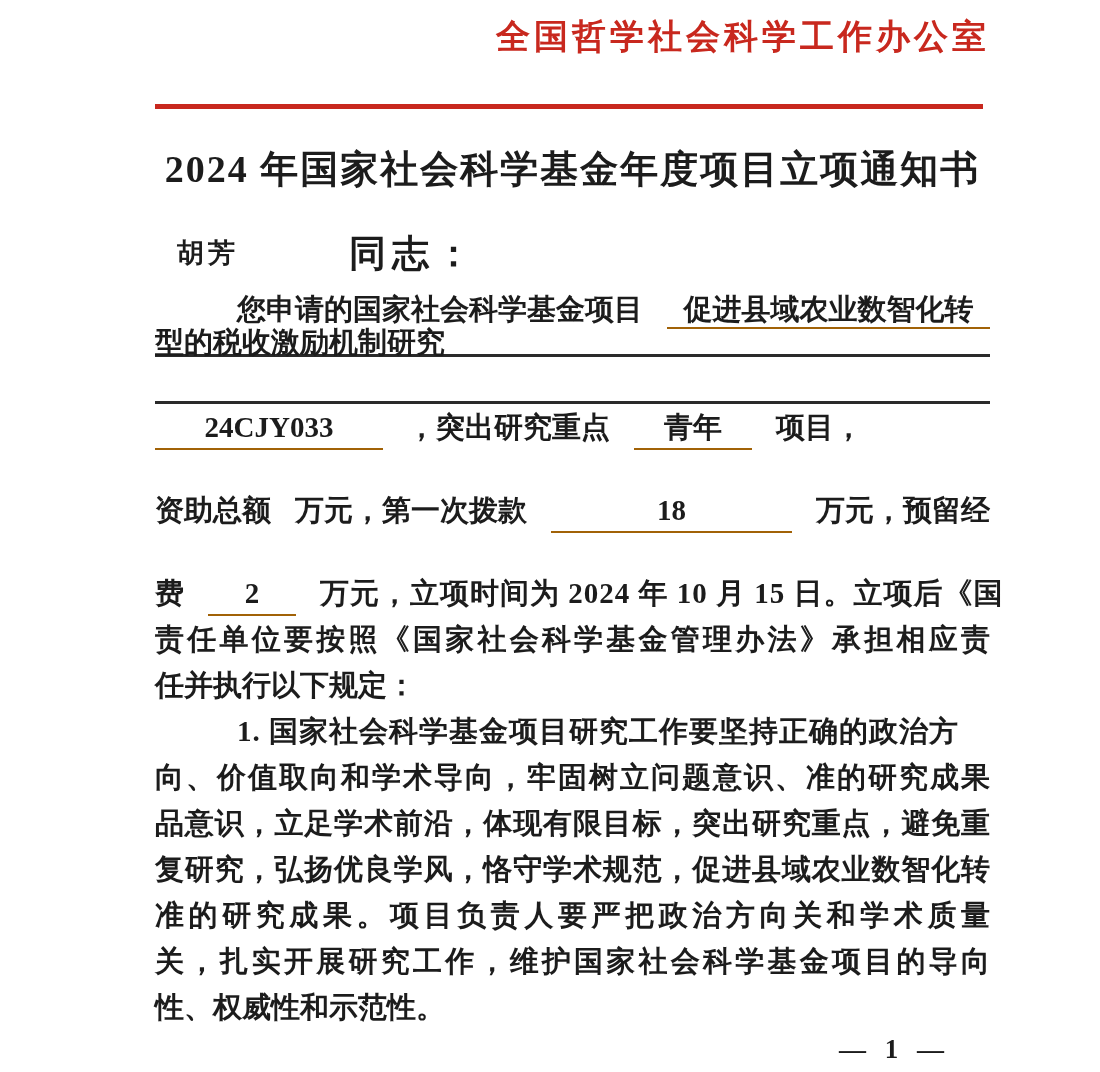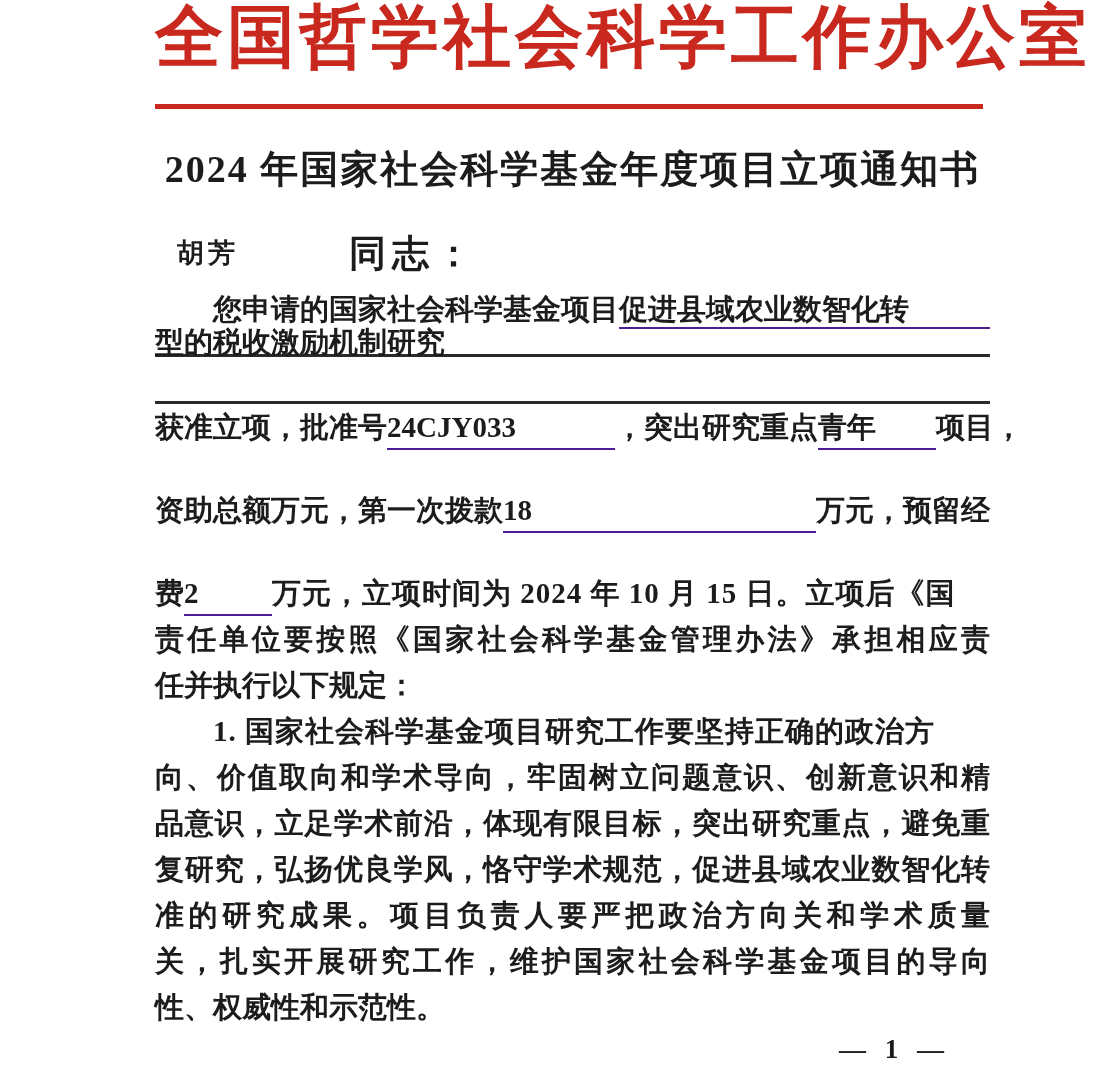--- a/index.html
+++ b/index.html
@@ -13,21 +13,21 @@
     background:#ffffff;
     font-family:"Liberation Serif","DejaVu Serif",serif;
     color:var(--ink);
     overflow:hidden;
     position:relative;
   }
   .content{padding:0 110px 0 155px;}
   
   .office{
     margin-top:6px;
-    font-size:68px;
+    font-size:34px;
     line-height:62px;
     font-weight:bold;
     color:var(--red);
     text-align:right;
     letter-spacing:4px;
     white-space:nowrap;
   }
   .red-rule{
     margin-top:36px;
     height:5px;
@@ -66,34 +66,35 @@
     margin-left:66px;
     letter-spacing:6px;
   }
   
   .line{
     font-size:29px;
     font-weight:bold;
     line-height:46px;
     height:46px;
     letter-spacing:0;
+    gap:24px;
   }
   .just{
     text-align:justify;
     text-align-last:justify;
   }
   .flexline{
     display:flex;
     align-items:flex-end;
     margin-top:37px;
   }
   .flexline > .t{white-space:nowrap;}
   .blank{
-    border-bottom:2px solid #4c1d95;
-    text-align:left;
+    border-bottom:2px solid #a16207;
+    text-align:center;
     white-space:nowrap;
     line-height:42px;
   }
   .grow{flex:1 1 auto;}
   .indent{display:inline-block;width:58px;}
   .intro-l1{margin-top:10px;height:40px;line-height:40px;}
   .intro-l1 .blank{line-height:36px;}
   .intro-l2{
     height:28px;line-height:26px;
     border-bottom:3px solid #2a2a2a;
@@ -134,21 +135,20 @@
     <div class="line flexline intro-l1">
       <span class="indent"></span>
       <span class="t">您申请的国家社会科学基金项目</span>
       <span class="blank grow">促进县域农业数智化转</span>
     </div>
     <div class="line intro-l2">型的税收激励机制研究</div>
     <div class="intro-l3"></div>
 
     <div class="body-block">
       <div class="line flexline">
-        <span class="t">获准立项，批准号</span>
         <span class="blank" style="flex:0 0 228px;">24CJY033</span>
         <span class="t">，突出研究重点</span>
         <span class="blank" style="flex:0 0 118px;">青年</span>
         <span class="t grow">项目，</span>
       </div>
       <div class="line flexline">
         <span class="t">资助总额</span>
         <span class="t">万元，第一次拨款</span>
         <span class="blank grow">18</span>
         <span class="t">万元，预留经</span>
@@ -160,21 +160,21 @@
       </div>
       <div class="line just">责任单位要按照《国家社会科学基金管理办法》承担相应责</div>
       <div class="line">任并执行以下规定：</div>
     </div>
 
     <div class="body-block">
       <div class="line flexline">
         <span class="indent"></span>
         <span class="rest">1. 国家社会科学基金项目研究工作要坚持正确的政治方</span>
       </div>
-      <div class="line just">向、价值取向和学术导向，牢固树立问题意识、创新意识和精</div>
+      <div class="line just">向、价值取向和学术导向，牢固树立问题意识、准的研究成果</div>
       <div class="line just">品意识，立足学术前沿，体现有限目标，突出研究重点，避免重</div>
       <div class="line just">复研究，弘扬优良学风，恪守学术规范，促进县域农业数智化转</div>
       <div class="line just">准的研究成果。项目负责人要严把政治方向关和学术质量</div>
       <div class="line just">关，扎实开展研究工作，维护国家社会科学基金项目的导向</div>
       <div class="line">性、权威性和示范性。</div>
     </div>
 
   </div>
 
   <div class="page-num">— 1 —</div>

